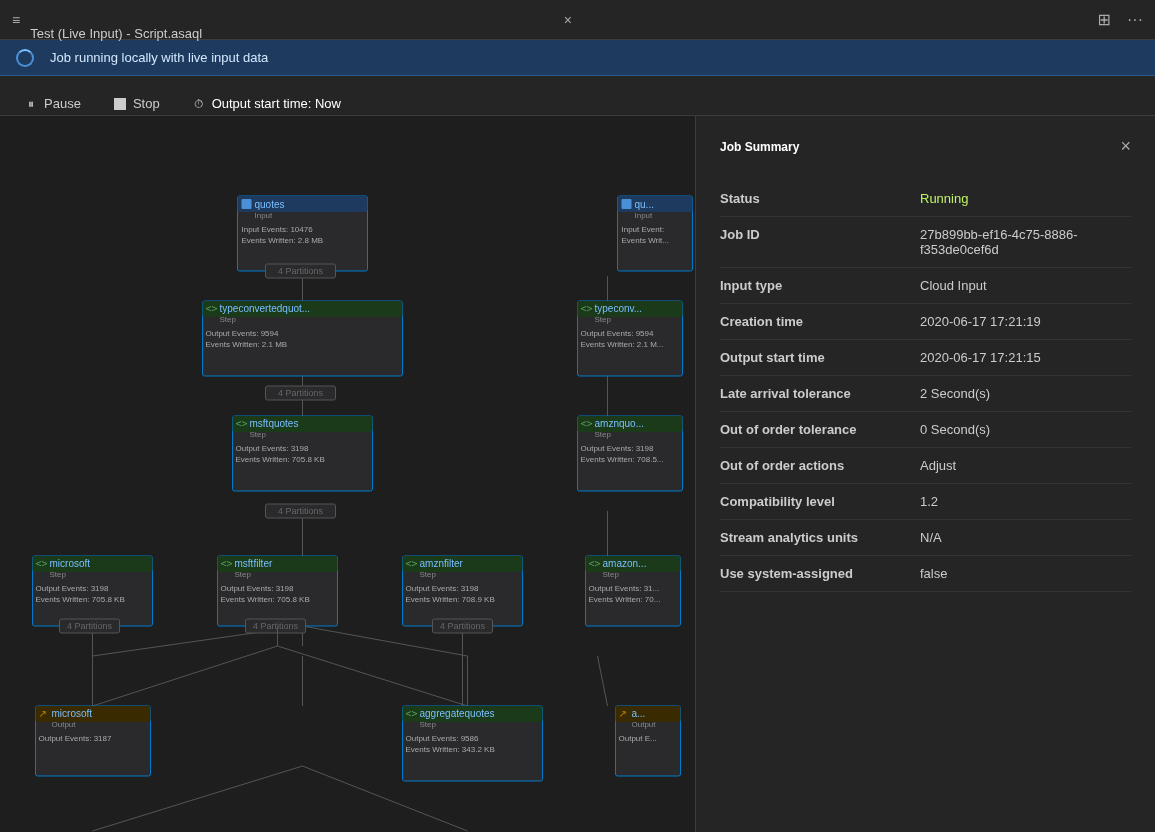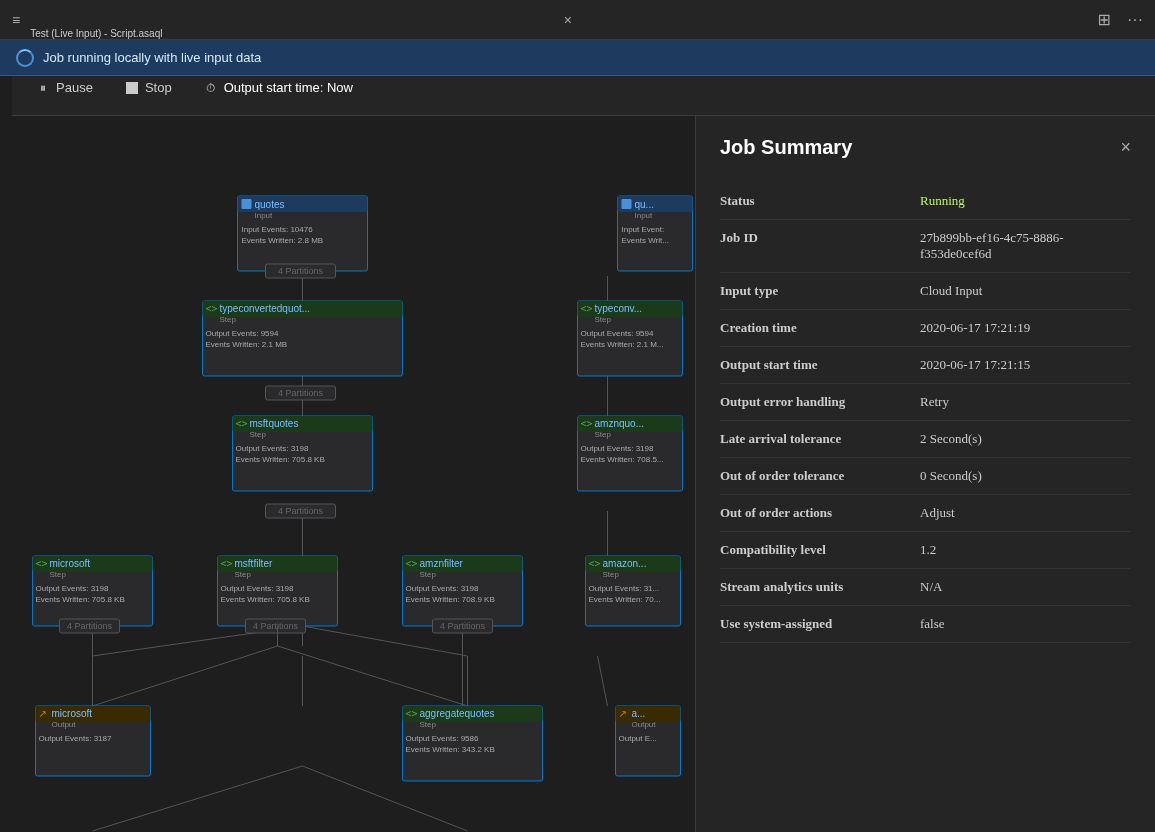--- a/index.html
+++ b/index.html
@@ -23,21 +23,21 @@
       padding: 0 12px;
       border-bottom: 1px solid #3c3c3c;
     }
     .title-bar-menu {
       color: #aaa;
       margin-right: 10px;
       font-size: 14px;
     }
     .title-bar-text {
       color: #cccccc;
-      font-size: 10px;
+      font-size: 13px;
       flex: 1;
       margin-top: 28px;
     }
     .title-bar-close {
       color: #aaa;
       cursor: pointer;
       font-size: 14px;
       margin-left: 8px;
     }
     .title-bar-actions {
@@ -47,21 +47,21 @@
       color: #aaa;
     }
 
     
     .status-bar {
       background: #1e3a5f;
       height: 36px;
       display: flex;
       align-items: center;
       padding: 0 16px;
-      gap: 9px;
+      gap: 16px;
       border-bottom: 1px solid #2d5a8e;
     }
     .status-spinner {
       width: 18px;
       height: 18px;
       border: 2px solid #4a90d9;
       border-top-color: #7abfff;
       border-radius: 50%;
       animation: spin 1s linear infinite;
     }
@@ -69,25 +69,24 @@
     .status-text {
       color: #d4e8ff;
       font-size: 13px;
     }
 
     
     .toolbar {
       background: #252526;
       height: 40px;
       display: flex;
-      align-items: flex-start;
+      align-items: flex-end;
       padding: 0 16px;
       gap: 16px;
       border-bottom: 1px solid #3c3c3c;
-      margin-left: 12px;
     }
     .toolbar-btn {
       display: flex;
       align-items: center;
       gap: 6px;
       color: #cccccc;
       cursor: pointer;
       font-size: 13px;
       padding: 4px 8px;
     }
@@ -134,40 +133,39 @@
       overflow-y: auto;
       position: relative;
     }
     .panel-header {
       display: flex;
       justify-content: space-between;
       align-items: center;
       margin-bottom: 24px;
     }
     .panel-title {
-      font-size: 20px;
+      font-size: 12px;
       font-weight: 600;
       color: #ffffff;
     }
     .panel-close {
       color: #aaa;
       cursor: pointer;
       font-size: 18px;
       background: none;
       border: none;
       display: flex;
       align-items: center;
     }
     .summary-table {
       width: 100%;
       border-collapse: collapse;
     }
     .summary-table tr {
       border-bottom: 1px solid #333;
-      font-family: Liberation Serif, serif;
     }
     .summary-table td {
       padding: 10px 0;
       vertical-align: top;
     }
     .summary-table td:first-child {
       color: #cccccc;
       font-weight: 600;
       width: 200px;
       padding-right: 16px;
@@ -423,24 +421,20 @@
           </tr>
           <tr>
             <td>Creation time</td>
             <td>2020-06-17 17:21:19</td>
           </tr>
           <tr>
             <td>Output start time</td>
             <td>2020-06-17 17:21:15</td>
           </tr>
           <tr>
-            <td>Output error handling</td>
-            <td>Retry</td>
-          </tr>
-          <tr>
             <td>Late arrival tolerance</td>
             <td>2 Second(s)</td>
           </tr>
           <tr>
             <td>Out of order tolerance</td>
             <td>0 Second(s)</td>
           </tr>
           <tr>
             <td>Out of order actions</td>
             <td>Adjust</td>

